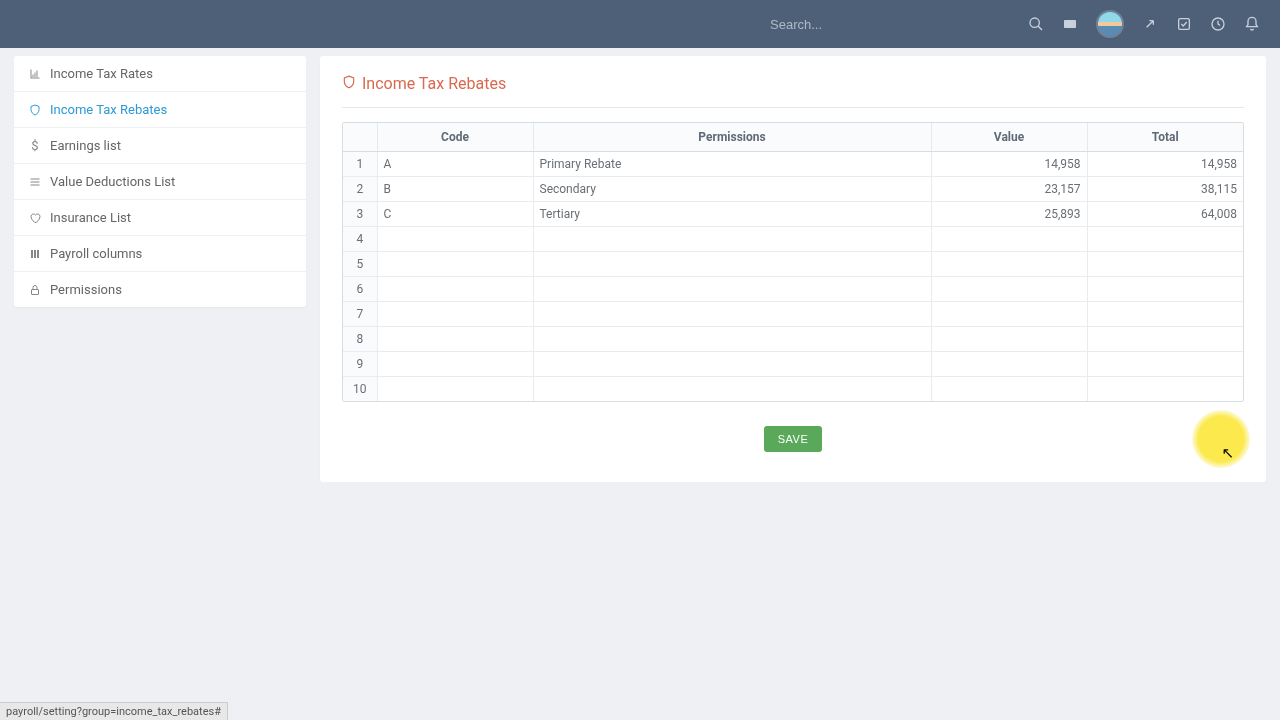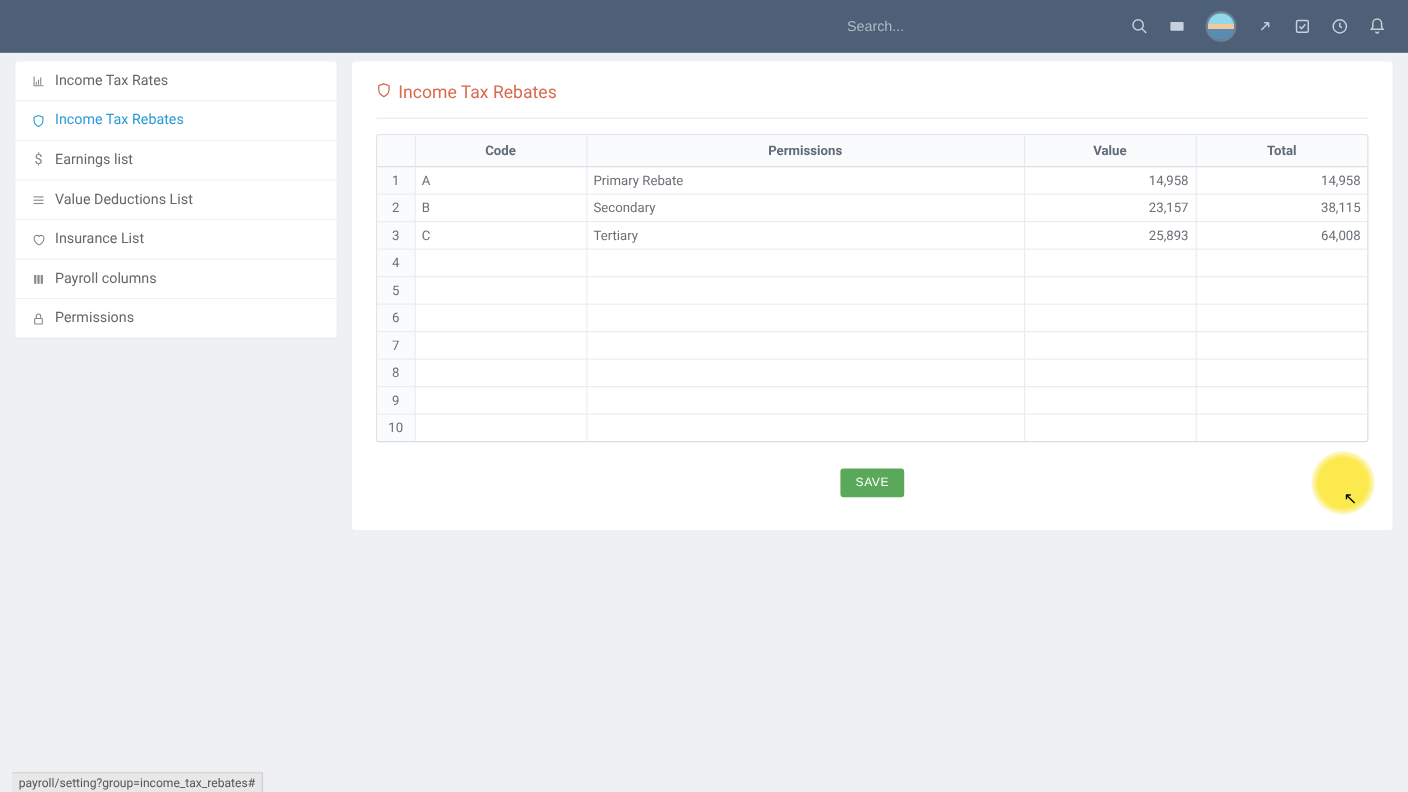--- a/index.html
+++ b/index.html
@@ -35,21 +35,21 @@
 .col-code { width: 156px; }
 .col-desc { }
 .col-val { width: 156px; text-align: right; }
 .col-tot { width: 156px; text-align: right; }
 
 .btn-row { display: flex; justify-content: center; margin-top: 24px; position: relative; }
 .highlight { position: absolute; right: -6px; top: -16px; width: 58px; height: 58px; border-radius: 50%; background: radial-gradient(circle, #fbe94d 0%, #fbe94d 55%, rgba(251,233,77,0) 75%); z-index: 0; }
 .save-btn { position: relative; z-index: 1; background: #5aa95a; color: #fff; border: none; padding: 7px 14px; border-radius: 3px; font-size: 11px; letter-spacing: 0.5px; cursor: pointer; }
 .cursor { position: absolute; right: 10px; top: 18px; z-index: 2; font-size: 15px; color: #000; pointer-events: none; }
 
-.statusbar { position: fixed; bottom: 0; left: 11px; background: #e8e8e8; color: #555; font-size: 11px; padding: 2px 6px; border-top: 1px solid #ccc; border-right: 1px solid #ccc; }
+.statusbar { position: fixed; bottom: 0; left: 0; background: #e8e8e8; color: #555; font-size: 11px; padding: 2px 6px; border-top: 1px solid #ccc; border-right: 1px solid #ccc; }
 </style>
 </head>
 <body>
 
 <div class="topbar">
   <div class="search-wrap">
     <input class="search-input" placeholder="Search..." style="">
   </div>
   <span class="top-icon">
       <svg width="16" height="16" viewBox="0 0 24 24" fill="none" stroke="currentColor" stroke-width="2">

